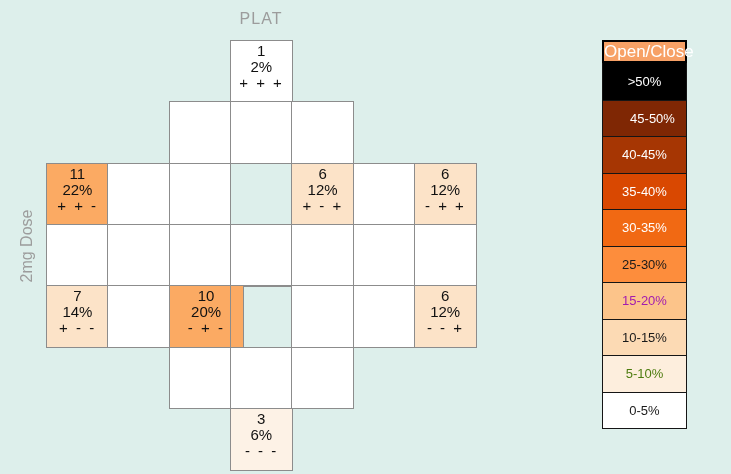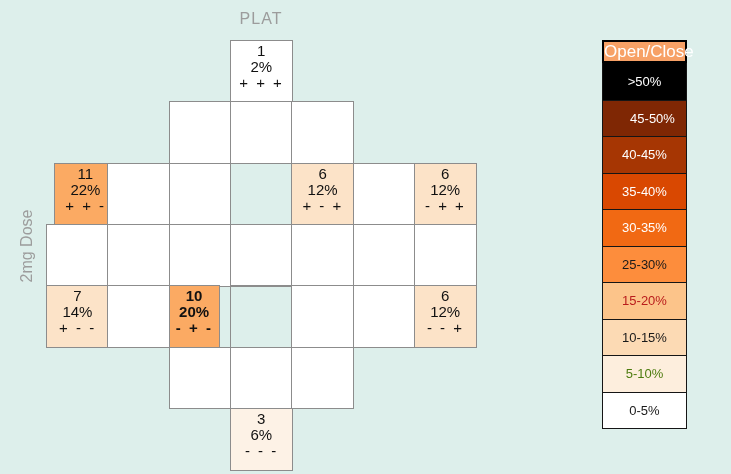--- a/index.html
+++ b/index.html
@@ -81,21 +81,21 @@
 
   <div id="grid-layer" style="position: absolute;">
       <div class="grid-cell" style="left: 229.9px; top: 40px; width: 62.8px; height: 62.8px; background: rgb(255, 255, 255); border-color: rgb(140, 140, 140);">
         <span>1</span>
         <span>2%</span>
         <span class="signs">+ + +</span>
       </div>
       <div class="grid-cell" style="left: 168.6px; top: 101.3px; width: 62.8px; height: 62.8px; background: rgb(255, 255, 255); border-color: rgb(140, 140, 140);"></div>
       <div class="grid-cell" style="left: 229.9px; top: 101.3px; width: 62.8px; height: 62.8px; background: rgb(255, 255, 255); border-color: rgb(140, 140, 140);"></div>
       <div class="grid-cell" style="left: 291.2px; top: 101.3px; width: 62.8px; height: 62.8px; background: rgb(255, 255, 255); border-color: rgb(140, 140, 140);"></div>
-      <div class="grid-cell" style="left: 54px; top: 162.6px; width: 62.8px; height: 62.8px; background: rgb(251, 170, 99); border-color: rgb(140, 140, 140);">
+      <div class="grid-cell" style="left: 46px; top: 162.6px; width: 62.8px; height: 62.8px; background: rgb(251, 170, 99); border-color: rgb(140, 140, 140);">
         <span>11</span>
         <span>22%</span>
         <span class="signs">+ + -</span>
       </div>
       <div class="grid-cell" style="left: 107.3px; top: 162.6px; width: 62.8px; height: 62.8px; background: rgb(255, 255, 255); border-color: rgb(140, 140, 140);"></div>
       <div class="grid-cell" style="left: 168.6px; top: 162.6px; width: 62.8px; height: 62.8px; background: rgb(255, 255, 255); border-color: rgb(140, 140, 140);"></div>
       <div class="grid-cell" style="left: 229.9px; top: 162.6px; width: 62.8px; height: 62.8px; background: transparent; border-color: rgb(140, 140, 140);"></div>
       <div class="grid-cell" style="left: 291.2px; top: 162.6px; width: 62.8px; height: 62.8px; background: rgb(252, 227, 200); border-color: rgb(140, 140, 140);">
         <span>6</span>
         <span>12%</span>
@@ -113,21 +113,21 @@
       <div class="grid-cell" style="left: 229.9px; top: 223.9px; width: 62.8px; height: 62.8px; background: rgb(255, 255, 255); border-color: rgb(140, 140, 140);"></div>
       <div class="grid-cell" style="left: 291.2px; top: 223.9px; width: 62.8px; height: 62.8px; background: rgb(255, 255, 255); border-color: rgb(140, 140, 140);"></div>
       <div class="grid-cell" style="left: 352.5px; top: 223.9px; width: 62.8px; height: 62.8px; background: rgb(255, 255, 255); border-color: rgb(140, 140, 140);"></div>
       <div class="grid-cell" style="left: 413.8px; top: 223.9px; width: 62.8px; height: 62.8px; background: rgb(255, 255, 255); border-color: rgb(140, 140, 140);"></div>
       <div class="grid-cell" style="left: 46px; top: 285.2px; width: 62.8px; height: 62.8px; background: rgb(252, 227, 200); border-color: rgb(140, 140, 140);">
         <span>7</span>
         <span>14%</span>
         <span class="signs">+ - -</span>
       </div>
       <div class="grid-cell" style="left: 107.3px; top: 285.2px; width: 62.8px; height: 62.8px; background: rgb(255, 255, 255); border-color: rgb(140, 140, 140);"></div>
-      <div class="grid-cell" style="left: 168.6px; top: 285.2px; width: 51px; height: 62.8px; background: rgb(251, 170, 99); border-color: rgb(140, 140, 140); font-weight: bold;">
+      <div class="grid-cell" style="left: 168.6px; top: 285.2px; width: 75px; height: 62.8px; background: rgb(251, 170, 99); border-color: rgb(140, 140, 140);">
         <span>10</span>
         <span>20%</span>
         <span class="signs">- + -</span>
       </div>
       <div class="grid-cell" style="left: 229.9px; top: 285.2px; width: 62.8px; height: 62.8px; background: transparent; border-color: rgb(140, 140, 140);"></div>
       <div class="grid-cell" style="left: 291.2px; top: 285.2px; width: 62.8px; height: 62.8px; background: rgb(255, 255, 255); border-color: rgb(140, 140, 140);"></div>
       <div class="grid-cell" style="left: 352.5px; top: 285.2px; width: 62.8px; height: 62.8px; background: rgb(255, 255, 255); border-color: rgb(140, 140, 140);"></div>
       <div class="grid-cell" style="left: 413.8px; top: 285.2px; width: 62.8px; height: 62.8px; background: rgb(252, 227, 200); border-color: rgb(140, 140, 140);">
         <span>6</span>
         <span>12%</span>
@@ -145,19 +145,19 @@
 
   <div class="legend">
     <div class="legend-header" style="background: rgb(247, 161, 102);">Open/Close</div>
     <div class="legend-rows">
         <div class="legend-row" style="background: rgb(0, 0, 0); color: rgb(255, 255, 255);">&gt;50%</div>
         <div class="legend-row" style="background: rgb(127, 39, 4); color: rgb(255, 255, 255); padding-left: 16px;">45-50%</div>
         <div class="legend-row" style="background: rgb(166, 54, 3); color: rgb(255, 255, 255);">40-45%</div>
         <div class="legend-row" style="background: rgb(217, 72, 1); color: rgb(255, 255, 255);">35-40%</div>
         <div class="legend-row" style="background: rgb(241, 105, 19); color: rgb(255, 255, 255);">30-35%</div>
         <div class="legend-row" style="background: rgb(253, 141, 60); color: rgb(26, 26, 26);">25-30%</div>
-        <div class="legend-row" style="background: rgb(252, 196, 138); color: #b91c1c;">15-20%</div>
+        <div class="legend-row" style="background: rgb(252, 196, 138); color: #a21caf;">15-20%</div>
         <div class="legend-row" style="background: rgb(252, 218, 180); color: rgb(26, 26, 26);">10-15%</div>
         <div class="legend-row" style="background: rgb(253, 238, 221); color: #4d7c0f;">5-10%</div>
         <div class="legend-row" style="background: rgb(255, 255, 255); color: rgb(26, 26, 26);">0-5%</div>
       </div>
   </div>
 </div>
 
 </body></html>

